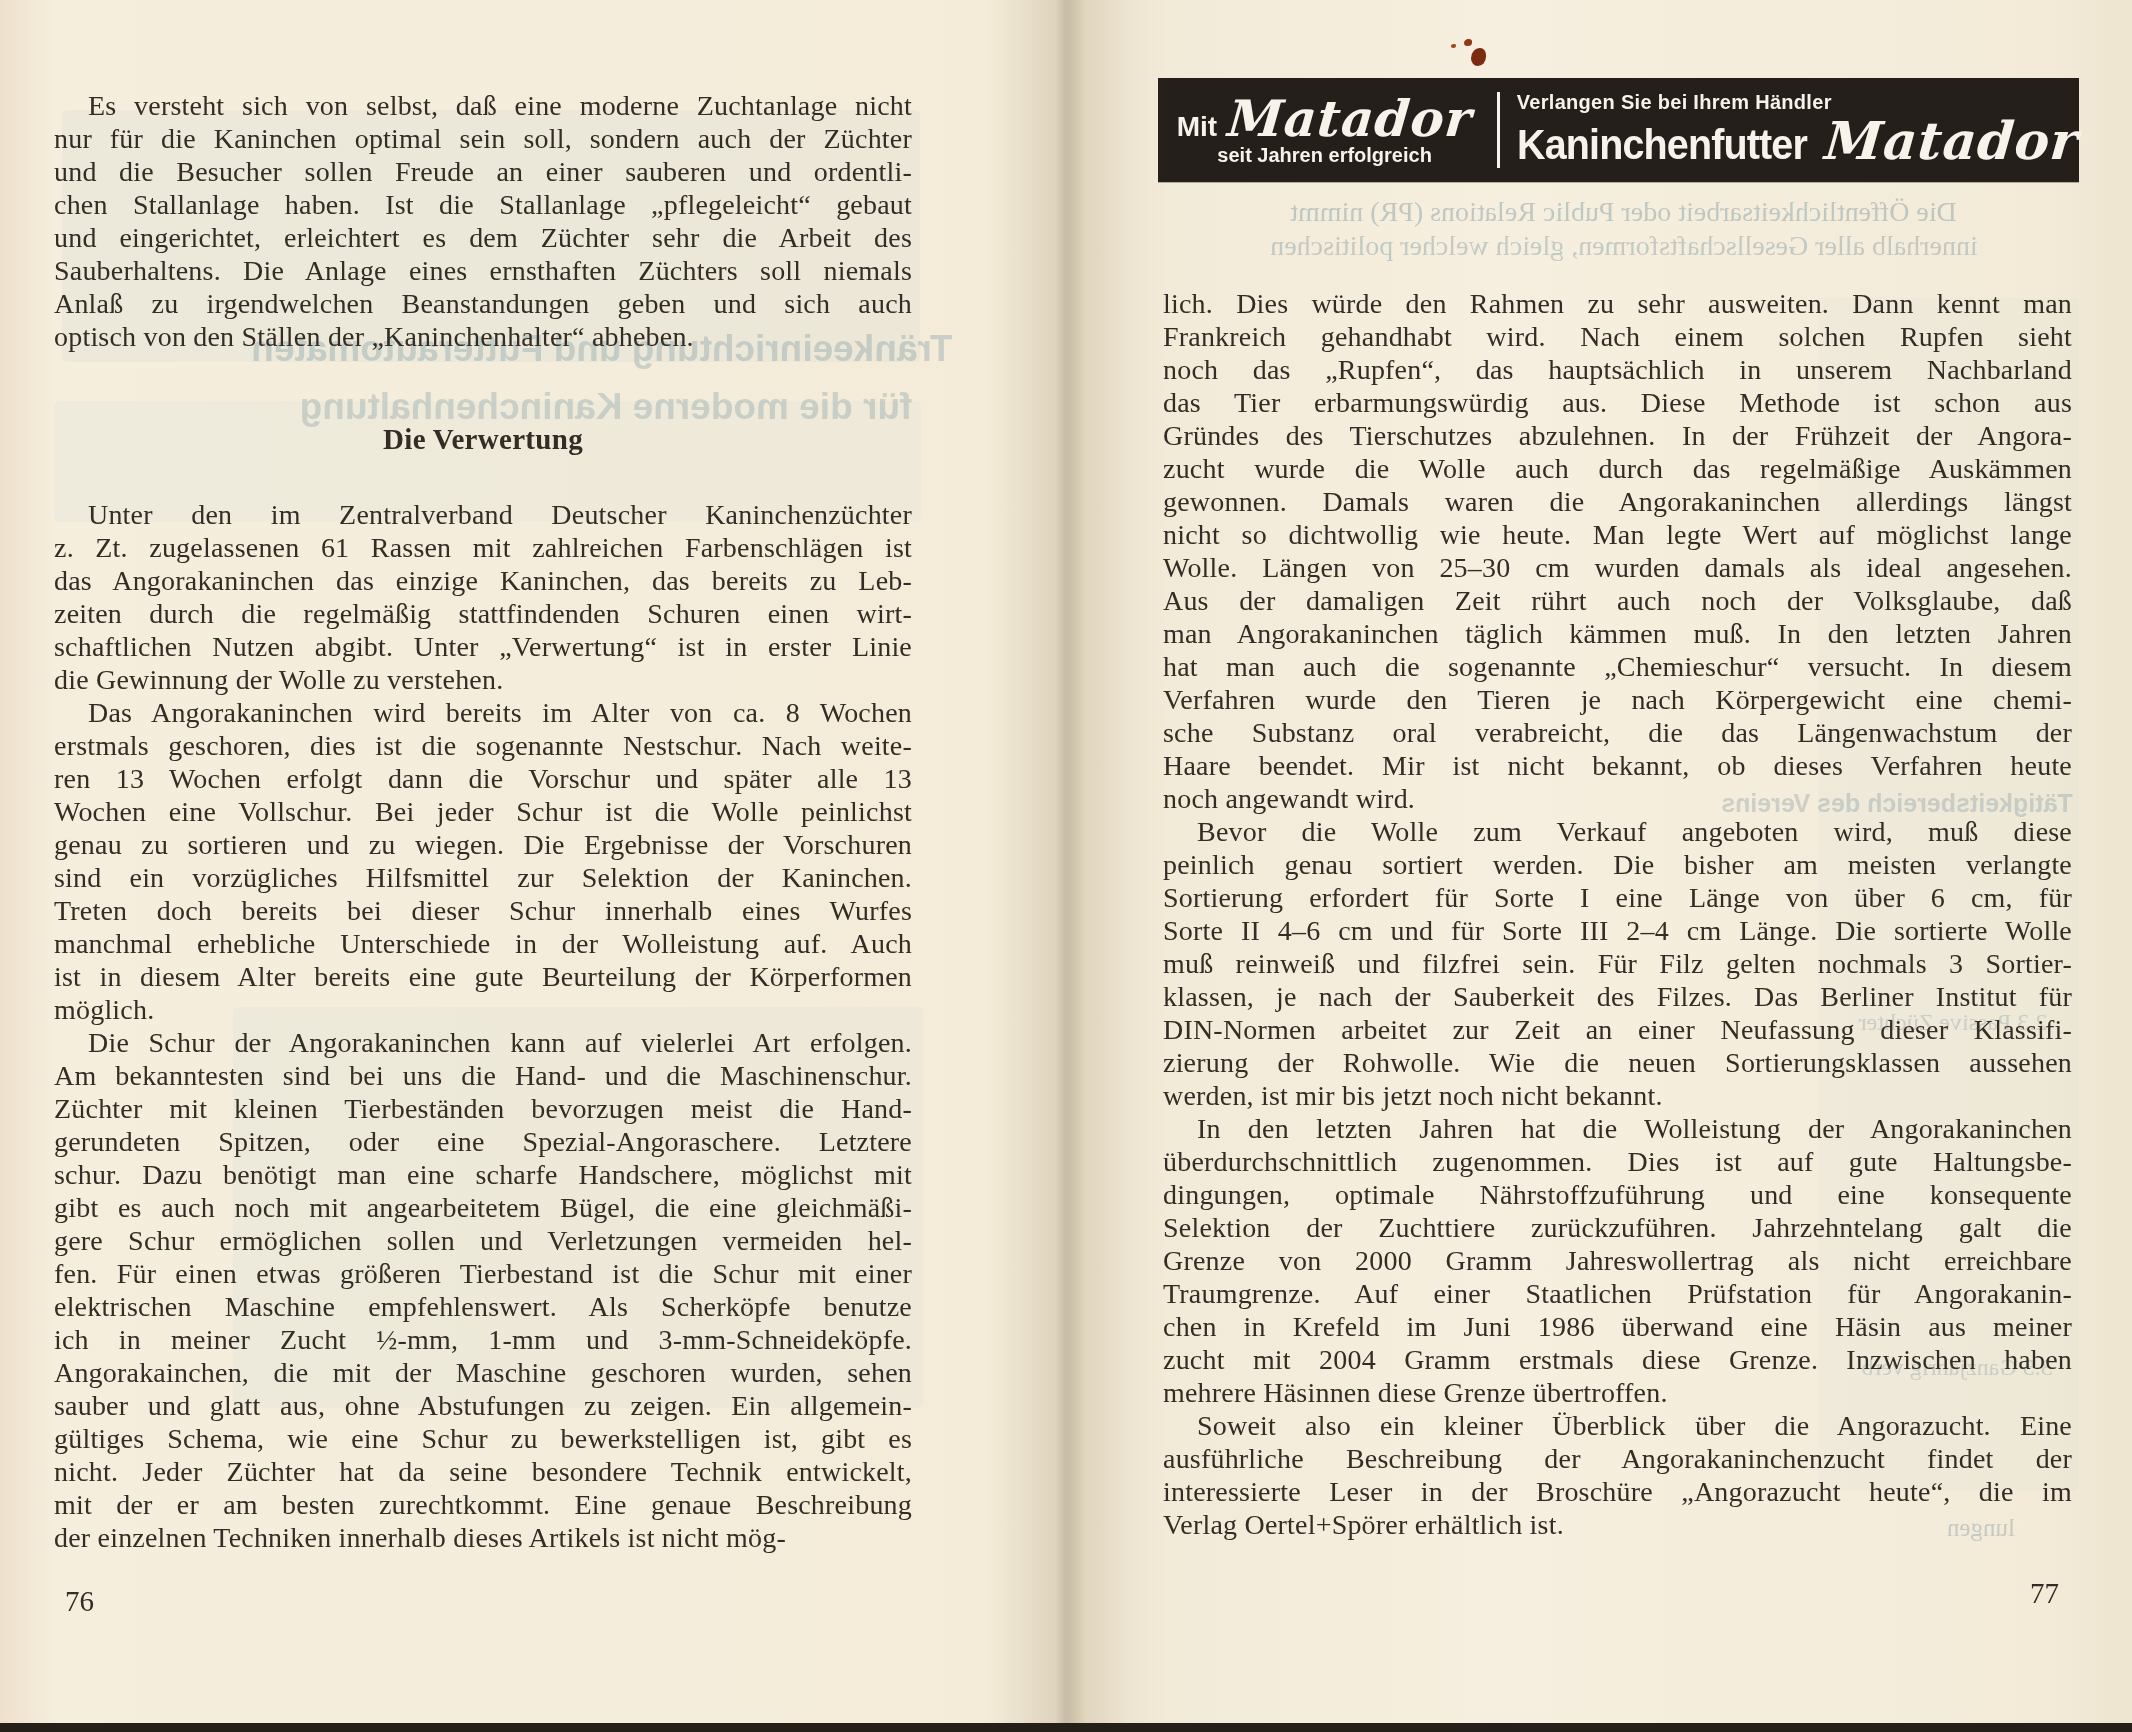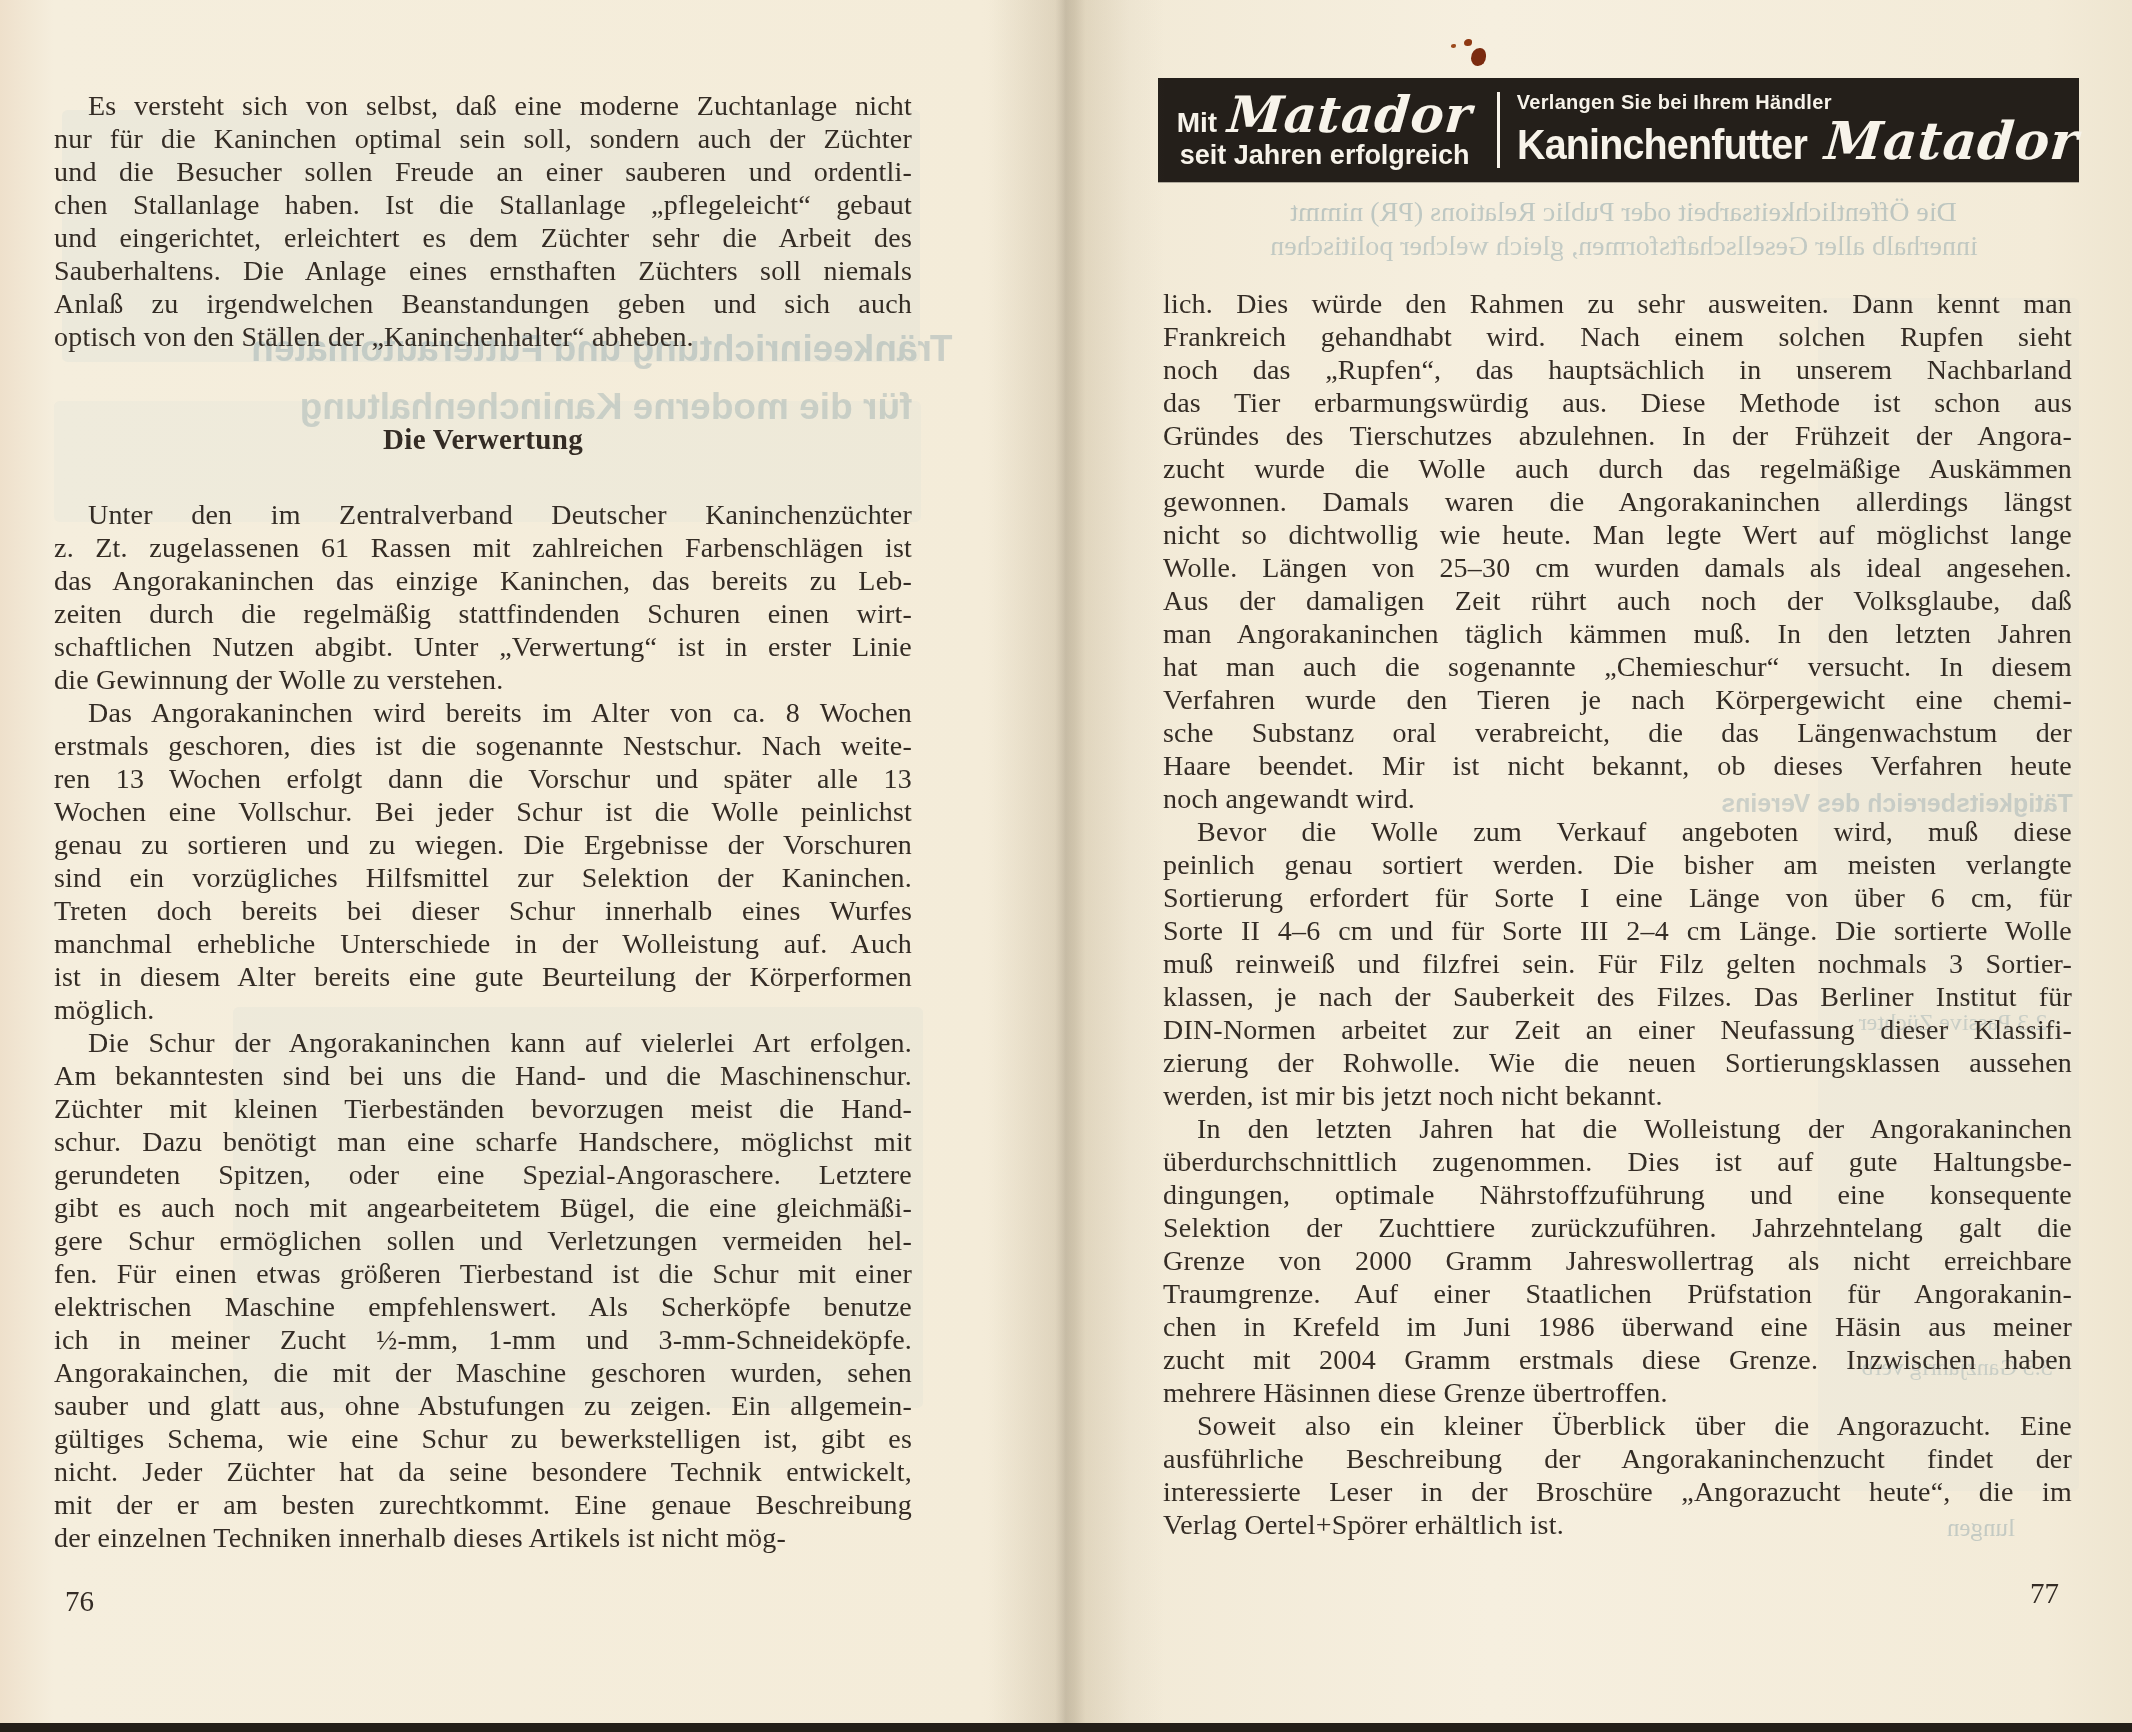--- a/index.html
+++ b/index.html
@@ -23,21 +23,21 @@
   .left-num{left:65px;top:1585px;}
   .right-num{left:2030px;top:1577px;}
   
   .ad-banner{position:absolute;left:1158px;top:78px;width:921px;height:104px;background:#241f1a;
     display:flex;align-items:center;color:#f7f3ea;font-family:"Liberation Sans",sans-serif;box-shadow:0 0.9px 0 rgba(0,0,0,0.3);}
   .ad-left{width:415px;display:flex;flex-direction:column;align-items:center;justify-content:center;padding-top:1.9px;}
   .ad-left-row1{display:flex;align-items:baseline;gap:11.2px;}
   .ad-mit{font-size:28px;font-weight:bold;}
   .ad-script{font-family:"DejaVu Serif",serif;font-style:italic;font-weight:bold;font-size:50px;line-height:48px;transform:skewX(-5deg);letter-spacing:0.9px;}
   .ad-script.big{font-size:52px;line-height:52px;}
-  .ad-left-row2{font-size:27px;font-weight:bold;margin-top:1.9px;}
+  .ad-left-row2{font-size:20px;font-weight:bold;margin-top:1.9px;}
   .ad-divider{width:3.7px;height:76px;background:#f7f3ea;margin:0 17px 0 5.6px;}
   .ad-right{flex:1;display:flex;flex-direction:column;justify-content:center;}
   .ad-right-row1{font-size:20px;font-weight:bold;letter-spacing:0.3px;}
   .ad-right-row2{display:flex;align-items:baseline;margin-top:1.9px;}
   .ad-product{font-size:42px;font-weight:bold;letter-spacing:-0.9px;transform:scaleX(0.94);transform-origin:left;}
   
   .ghost{position:absolute;transform:scaleX(-1);color:rgba(125,152,162,0.40);filter:blur(0.7px);pointer-events:none;text-align:center;}
   .ghost.bold{font-family:"Liberation Sans",sans-serif;font-weight:bold;}
   .gl1{left:131px;top:328px;width:942px;font-size:37px;color:rgba(120,150,160,0.34);}
   .gl2{left:261px;top:386px;width:690px;font-size:37px;color:rgba(120,150,160,0.32);}
@@ -94,22 +94,22 @@
       <div class="tline">Wochen eine Vollschur. Bei jeder Schur ist die Wolle peinlichst</div>
       <div class="tline">genau zu sortieren und zu wiegen. Die Ergebnisse der Vorschuren</div>
       <div class="tline">sind ein vorzügliches Hilfsmittel zur Selektion der Kaninchen.</div>
       <div class="tline">Treten doch bereits bei dieser Schur innerhalb eines Wurfes</div>
       <div class="tline">manchmal erhebliche Unterschiede in der Wolleistung auf. Auch</div>
       <div class="tline">ist in diesem Alter bereits eine gute Beurteilung der Körperformen</div>
       <div class="tline lastline">möglich.</div>
       <div class="tline indent">Die Schur der Angorakaninchen kann auf vielerlei Art erfolgen.</div>
       <div class="tline">Am bekanntesten sind bei uns die Hand- und die Maschinenschur.</div>
       <div class="tline">Züchter mit kleinen Tierbeständen bevorzugen meist die Hand-</div>
+      <div class="tline">gerundeten Spitzen, oder eine Spezial-Angoraschere. Letztere</div>
       <div class="tline">schur. Dazu benötigt man eine scharfe Handschere, möglichst mit</div>
-      <div class="tline">gerundeten Spitzen, oder eine Spezial-Angoraschere. Letztere</div>
       <div class="tline">gibt es auch noch mit angearbeitetem Bügel, die eine gleichmäßi-</div>
       <div class="tline">gere Schur ermöglichen sollen und Verletzungen vermeiden hel-</div>
       <div class="tline">fen. Für einen etwas größeren Tierbestand ist die Schur mit einer</div>
       <div class="tline">elektrischen Maschine empfehlenswert. Als Scherköpfe benutze</div>
       <div class="tline">ich in meiner Zucht ½-mm, 1-mm und 3-mm-Schneideköpfe.</div>
       <div class="tline">Angorakainchen, die mit der Maschine geschoren wurden, sehen</div>
       <div class="tline">sauber und glatt aus, ohne Abstufungen zu zeigen. Ein allgemein-</div>
       <div class="tline">gültiges Schema, wie eine Schur zu bewerkstelligen ist, gibt es</div>
       <div class="tline">nicht. Jeder Züchter hat da seine besondere Technik entwickelt,</div>
       <div class="tline">mit der er am besten zurechtkommt. Eine genaue Beschreibung</div>

